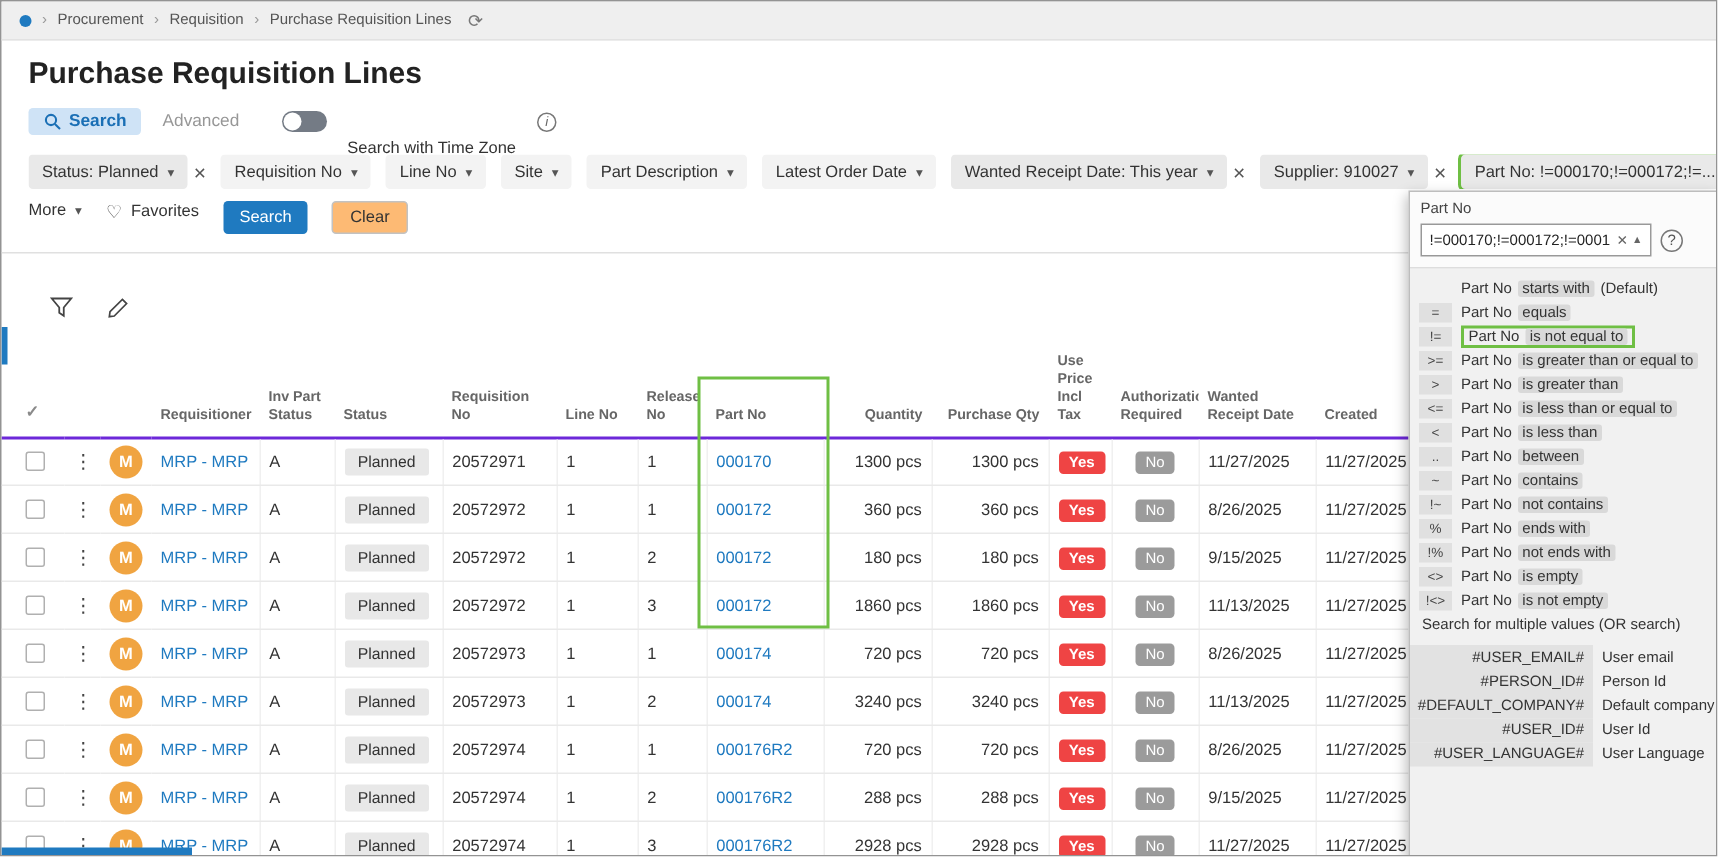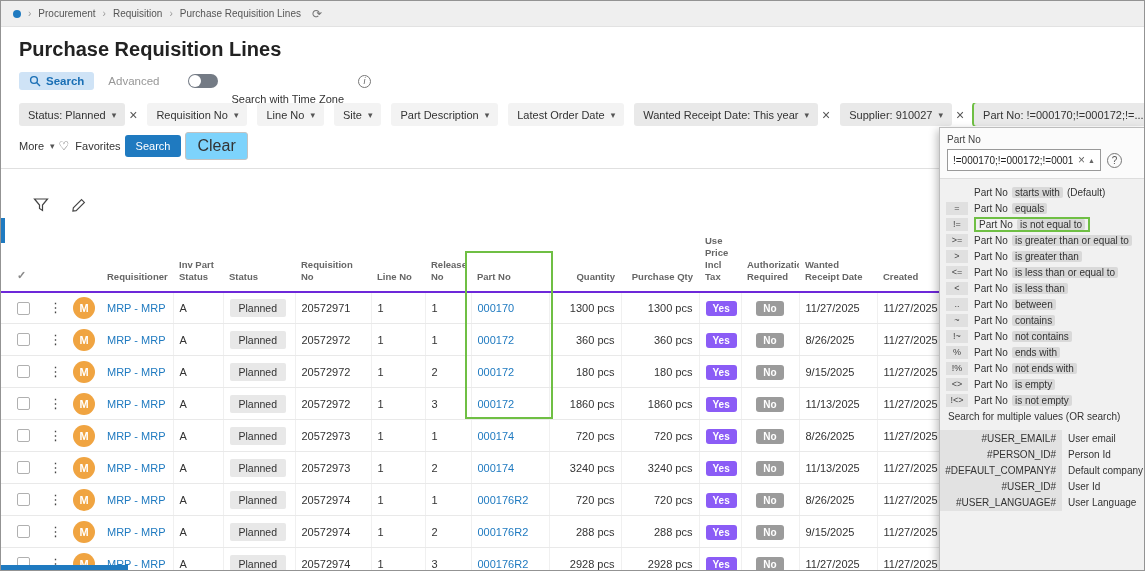--- a/index.html
+++ b/index.html
@@ -25,27 +25,27 @@
   .info-icon { width: 13px; height: 13px; border: 1px solid #777; border-radius: 50%; color: #666; font-size: 9px; display: inline-flex; align-items: center; justify-content: center; font-style: italic; cursor: pointer; }
 
   .chips-row { display: flex; align-items: center; margin: 11px 0 0 18px; height: 23px; white-space: nowrap; overflow: hidden; gap: 10px; }
   .chip-group { display: inline-flex; align-items: center; gap: 4px; }
   .chip { display: inline-flex; align-items: center; gap: 6px; background: #f3f3f3; height: 23px; padding: 0 9px; border-radius: 3px; font-size: 11px; color: #333; cursor: pointer; }
   .chip.has-value { background: #e9e9e9; }
   .chip.chip-hl { outline: 2px solid #6fbf44; }
   .chip .caret { font-size: 9px; color: #555; }
   .chip-close { font-size: 14px; color: #555; cursor: pointer; line-height: 1; }
 
-  .actions-row { display: flex; align-items: center; gap: 4px; margin: 8px 0 0 18px; height: 24px; }
+  .actions-row { display: flex; align-items: flex-start; gap: 16px; margin: 8px 0 0 18px; height: 24px; }
   .more { display: inline-flex; align-items: center; gap: 6px; font-size: 11px; color: #333; cursor: pointer; }
   .more .caret { font-size: 9px; color: #555; }
   .fav { display: inline-flex; align-items: center; gap: 6px; font-size: 11px; color: #333; cursor: pointer; }
   .heart { font-size: 12px; color: #555; }
   .btn-primary { background: #1f7ac0; color: #fff; border: none; border-radius: 3px; font-size: 11px; padding: 5px 11px; font-family: "Liberation Sans", sans-serif; cursor: pointer; }
-  .btn-secondary { background: #7dd3fc; color: #333; border: 1px solid #c2c2c2; border-radius: 3px; font-size: 16px; padding: 4px 11px; font-family: "Liberation Sans", sans-serif; cursor: pointer; }
+  .btn-secondary { background: #fdba74; color: #333; border: 1px solid #c2c2c2; border-radius: 3px; font-size: 11px; padding: 4px 11px; font-family: "Liberation Sans", sans-serif; cursor: pointer; }
 
   .divider { border-top: 1px solid #e0e0e0; margin-top: 10px; width: 100%; }
 
   .table-toolbar { position: absolute; top: 196px; left: 32px; display: flex; gap: 22px; align-items: center; }
   .tool-icon { cursor: pointer; display: inline-flex; }
 
   .accent-bar { position: absolute; left: 0; top: 217px; width: 4px; height: 25px; background: #1f7ac0; }
 
   .table-wrap { position: absolute; top: 234px; left: 0; width: 944px; }
   table { border-collapse: collapse; table-layout: fixed; width: 944px; }
@@ -57,22 +57,22 @@
   td.c-check { padding-left: 16px; }
   td.c-kebab { text-align: center; }
   td.c-avatar { text-align: center; }
   td.num { text-align: right; }
   td.ctr { text-align: center; }
   .checkbox { display: inline-block; width: 13px; height: 13px; border: 1px solid #b0b0b0; border-radius: 2px; background: #fff; cursor: pointer; vertical-align: middle; }
   .kebab { font-size: 13px; color: #444; cursor: pointer; }
   .avatar { display: inline-flex; width: 22px; height: 22px; border-radius: 50%; background: #f0a441; color: #fff; font-size: 11px; font-weight: bold; align-items: center; justify-content: center; vertical-align: middle; }
   .link { color: #1f7ac0; cursor: pointer; }
   .badge-status { background: #e8e8e8; color: #333; font-size: 10.5px; padding: 3px 9px; border-radius: 2px; }
-  .badge-yes { background: #8b5cf6; color: #fff; font-size: 10px; font-weight: bold; padding: 2px 7px; border-radius: 3px; }
-  .badge-no { background: #9b9b9b; color: #fff; font-size: 10px; font-weight: bold; padding: 2px 7px; border-radius: 3px; }
+  .badge-yes { background: #ef4444; color: #fff; font-size: 10px; font-weight: bold; padding: 2px 7px; border-radius: 3px; }
+  .badge-no { background: #9b9b9b; color: #fff; font-size: 10px; font-weight: normal; padding: 2px 7px; border-radius: 3px; }
 
   .green-box { position: absolute; border: 2px solid #6fbf44; pointer-events: none; z-index: 15; }
   .col-box { left: 464px; top: 250px; width: 88px; height: 168px; }
 
   .hscroll { position: absolute; left: 0; bottom: 0; width: 127px; height: 5px; background: #1f7ac0; z-index: 6; cursor: pointer; }
 
   
   .panel { position: absolute; left: 938px; top: 126px; width: 207px; height: 445px; background: #f1f1f1; border: 1px solid #bdbdbd; box-shadow: -2px 3px 8px rgba(0,0,0,0.25); z-index: 20; overflow: hidden; }
   .panel-top { background: #fbfbfb; border-bottom: 1px solid #ddd; padding: 6px 7px 7px 7px; }
   .panel-label { font-size: 10px; color: #444; margin-bottom: 4px; }

